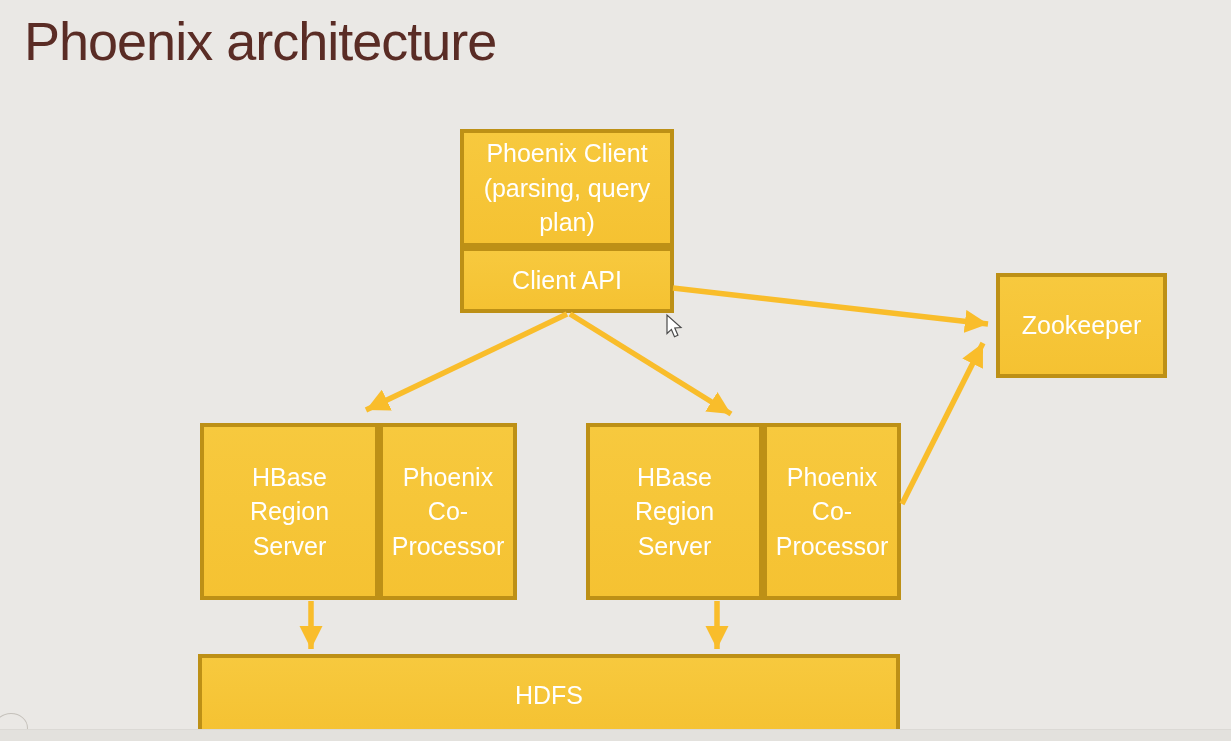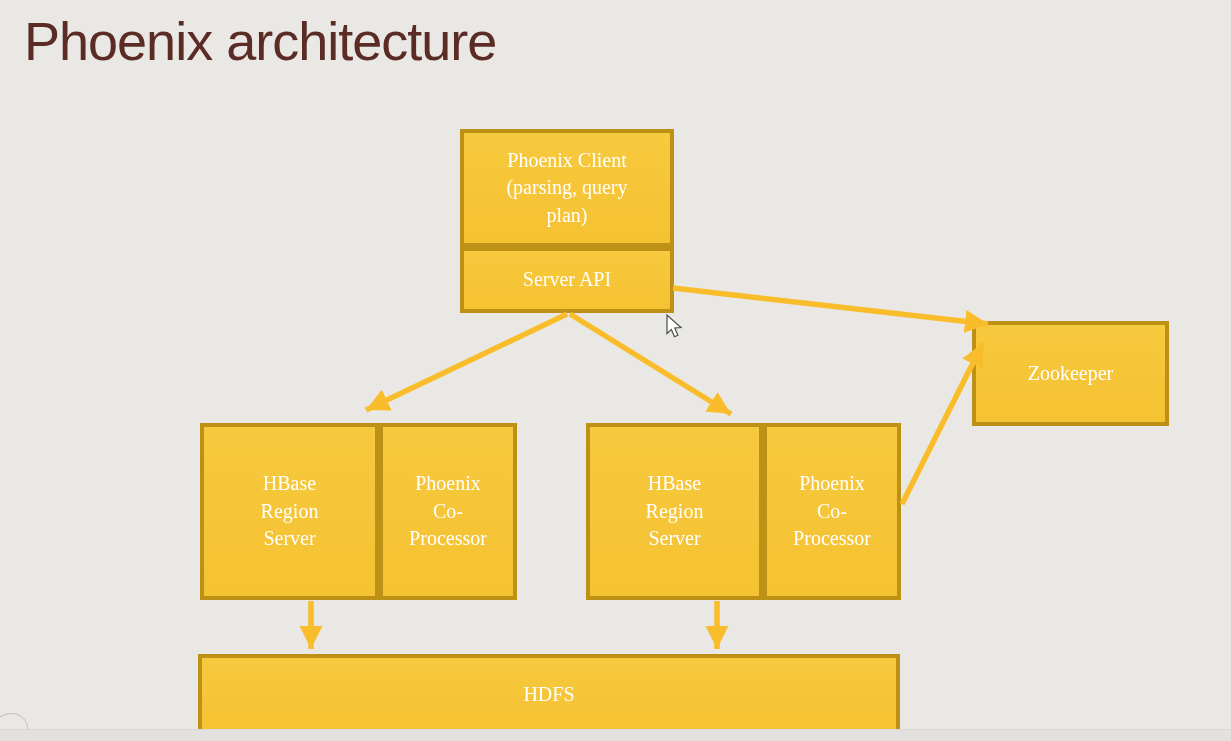--- a/index.html
+++ b/index.html
@@ -35,24 +35,23 @@
     position: absolute;
     background: linear-gradient(180deg, var(--box-fill-light), var(--box-fill));
     border: 4px solid var(--box-border);
     display: flex;
     align-items: center;
     justify-content: center;
     text-align: center;
   }
   .box-label {
     color: var(--box-text);
-    font-size: 20px;
+    font-size: 25px;
     line-height: 1.38;
     white-space: pre-line;
-    font-family: Liberation Serif, serif;
   }
   .arrows-layer, .cursor-layer {
     position: absolute;
     left: 0; top: 0;
     width: 1231px; height: 741px;
     pointer-events: none;
   }
   .arrow-line {
     stroke: var(--arrow);
     stroke-width: 5.5;
@@ -83,37 +82,37 @@
     background: #e3e1dd;
     border-top: 1px solid #dbd9d5;
   }
   
   .phoenix-client { left: 460px; top: 129px; width: 214px; height: 118px; }
   .hbase-api     { left: 460px; top: 247px; width: 214px; height: 66px; }
   .rs-left       { left: 200px; top: 423px; width: 179px; height: 177px; }
   .cp-left       { left: 379px; top: 423px; width: 138px; height: 177px; }
   .rs-right      { left: 586px; top: 423px; width: 177px; height: 177px; }
   .cp-right      { left: 763px; top: 423px; width: 138px; height: 177px; }
-  .zookeeper     { left: 972px; top: 273px; width: 197px; height: 105px; margin-top: 48px; }
+  .zookeeper     { left: 996px; top: 273px; width: 171px; height: 105px; }
   .hdfs          { left: 198px; top: 654px; width: 702px; height: 82px; }
 </style>
 </head>
 <body>
 
 <div class="stage">
 
   <div class="slide-title">Phoenix architecture</div>
 
   <div class="box phoenix-client">
     <span class="box-label">Phoenix Client
 (parsing, query
 plan)</span>
   </div>
   <div class="box hbase-api">
-    <span class="box-label">Server API</span>
+    <span class="box-label">Client API</span>
   </div>
 
   <div class="box rs-left">
     <span class="box-label">HBase
 Region
 Server</span>
   </div>
   <div class="box cp-left">
     <span class="box-label">Phoenix
 Co-

